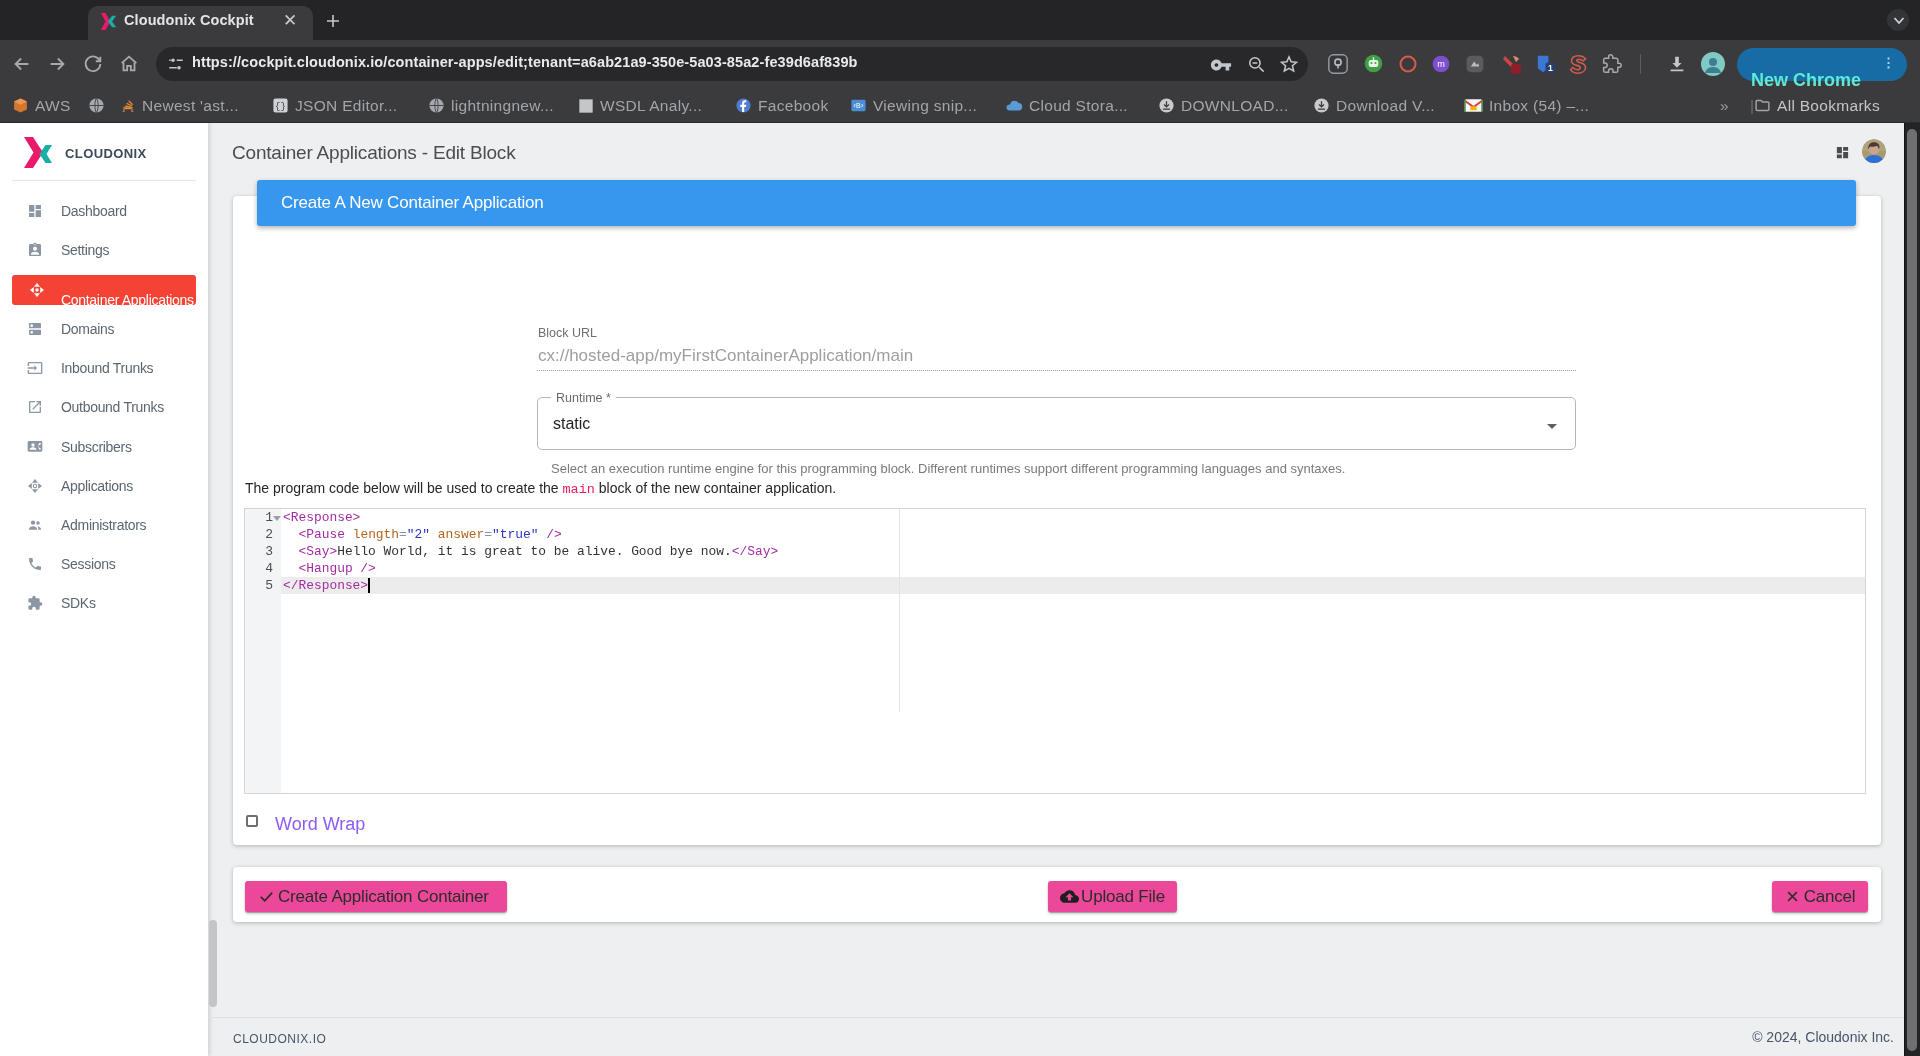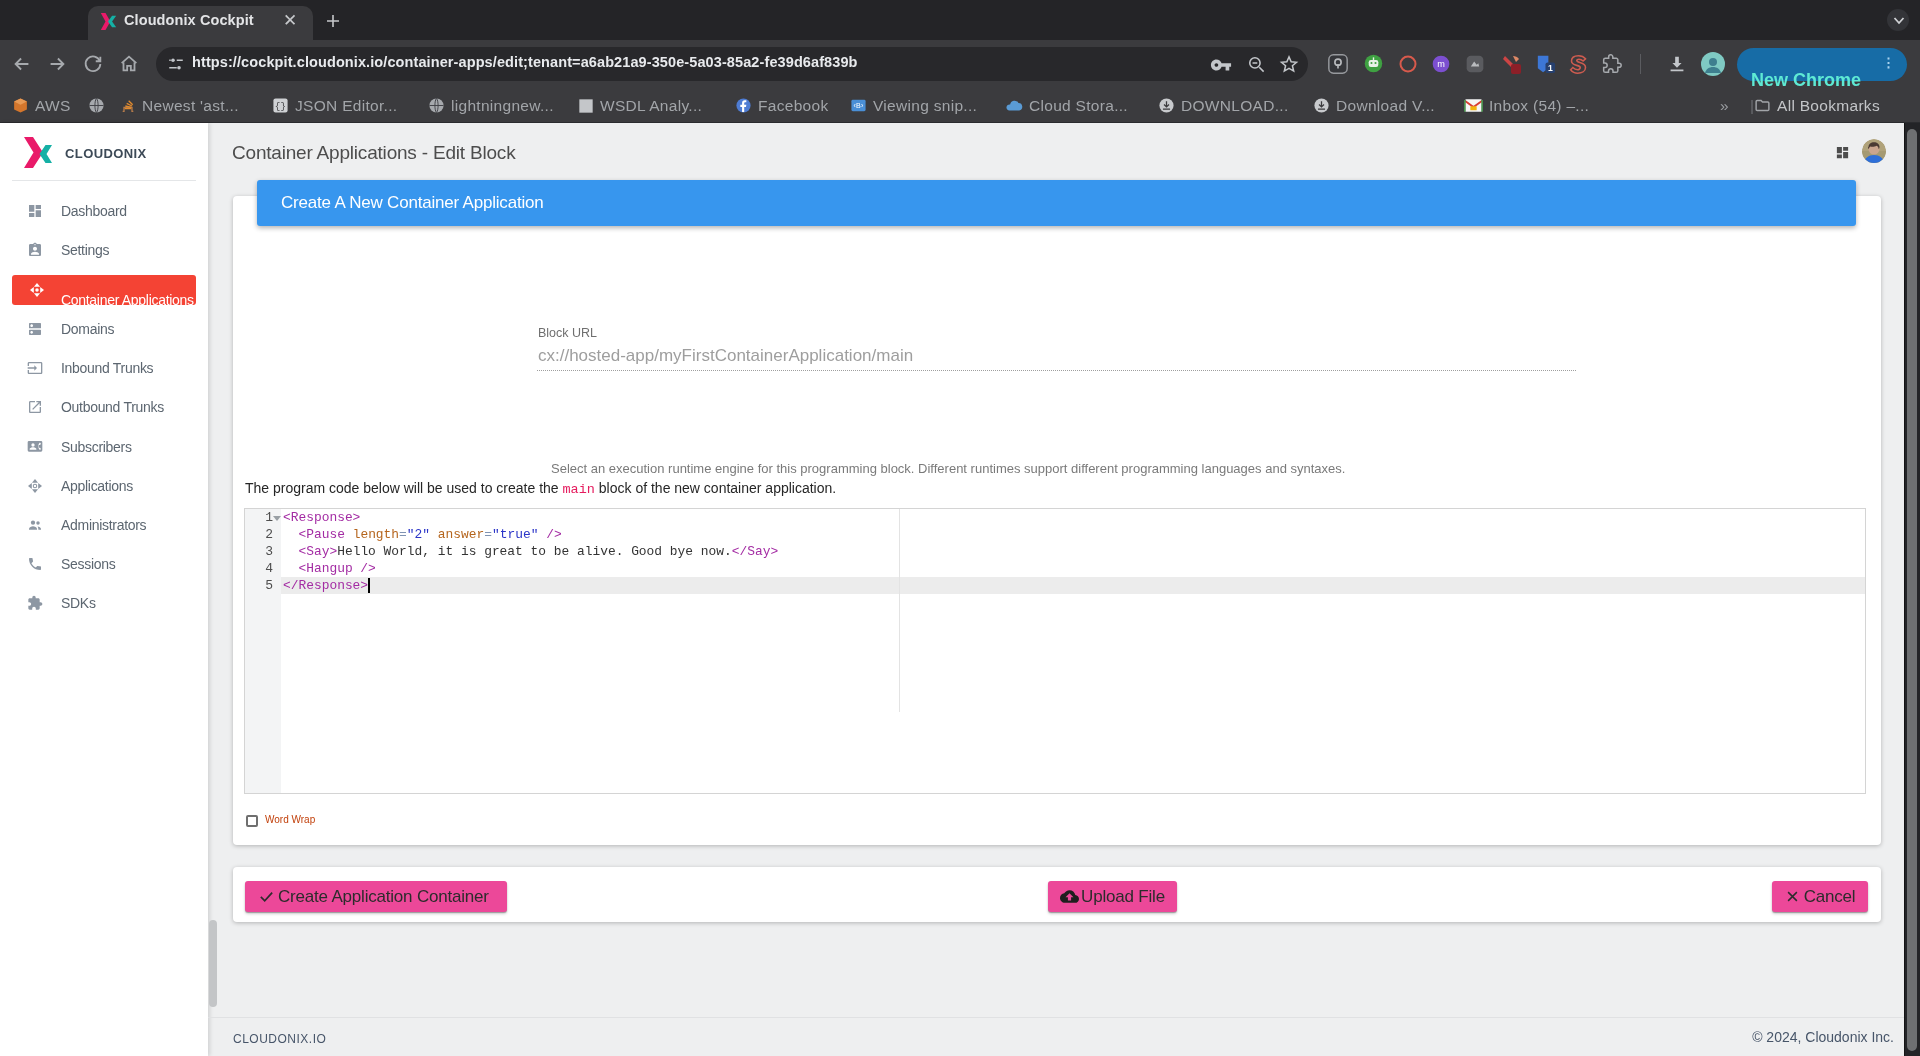--- a/index.html
+++ b/index.html
@@ -67,21 +67,21 @@
 #editor { left:244px; top:385px; width:1622px; height:286px; background:#fff; border:1px solid #d4d4d4; }
 #gutter { position:absolute; left:0; top:0; width:36px; height:284px; background:#f3f4f5; }
 .lnum { position:absolute; left:0; width:28px; text-align:right; font-family:"Liberation Mono", monospace; font-size:13px; color:#4e4e4e; }
 #activeline { position:absolute; left:36px; top:68px; width:1584px; height:17px; background:#ececec; }
 #printmargin { position:absolute; left:654px; top:0; width:1px; height:203px; background:#e3e3e3; }
 .cl { position:absolute; left:38px; font-family:"Liberation Mono", monospace; font-size:12.9px; line-height:17px; white-space:pre; color:#333; }
 .tg { color:#a32ba3; } .at { color:#b5651d; } .eq { color:#7f93b2; } .st { color:#2b35c8; }
 #cursor { position:absolute; left:123px; top:69px; width:2px; height:15px; background:#000; }
 
 #ww-box { left:246px; top:692px; width:12px; height:12px; border:2px solid #6f6f6f; border-radius:2px; }
-#ww-lab { left:265px; top:691px; font-size:10px; color:#c2410c; }
+#ww-lab { left:275px; top:691px; font-size:18px; color:#8b5cf6; }
 
 #card2 { left:233px; top:744px; width:1648px; height:55px; background:#fff; border-radius:4px; box-shadow:0 1px 4px rgba(0,0,0,.25); }
 .btn { position:absolute; top:14px; height:31px; background:#ec4899; border-radius:3px; box-shadow:0 1px 1px rgba(0,0,0,.28), 0 2px 3px rgba(0,0,0,.18); display:flex; align-items:center; justify-content:center; font-size:17px; letter-spacing:-0.2px; color:#2c2c2c; }
 #btn1 { left:12px; width:262px; justify-content:flex-start; padding-left:13px; }
 #btn2 { left:815px; width:129px; }
 #btn3 { left:1539px; width:96px;text-align:right; }
 
 #footline { left:208px; top:894px; width:1696px; height:1px; background:#e0e1e3; }
 #foot-l { left:233px; top:909px; font-size:12px; color:#475569; letter-spacing:0.5px; }
 #foot-r { right:26px; top:906px; font-size:14px; color:#475569; }
@@ -403,20 +403,25 @@
     <div class="abs" id="card1"></div>
     <div class="abs" id="banner">
         <span>Create A New Container Application</span>
       </div>
 
 
     <div class="abs" id="bu-lab">Block URL</div>
     <div class="abs" id="bu-val">cx://hosted-app/myFirstContainerApplication/main</div>
     <div class="abs" id="bu-line"></div>
 
+    <div class="field" id="f-runtime">
+        <div class="fieldlab">Runtime *</div>
+        <div class="fieldval">static</div>
+        <div id="caret"></div>
+      </div>
     <div class="abs" id="helper">Select an execution runtime engine for this programming block. Different runtimes support different programming languages and syntaxes.</div>
     <div class="abs" id="para">The program code below will be used to create the <code>main</code> block of the new container application.</div>
 
     <div class="abs" id="editor">
       <div id="gutter"></div>
       <div class="lnum" style="top:1px">1</div>
         <div style="position:absolute;left:28px;top:7px;width:0;height:0;border-left:4px solid transparent;border-right:4px solid transparent;border-top:5px solid #9aa0a5;"></div>
       <div class="lnum" style="top:18px">2</div>
       <div class="lnum" style="top:35px">3</div>
       <div class="lnum" style="top:52px">4</div>

